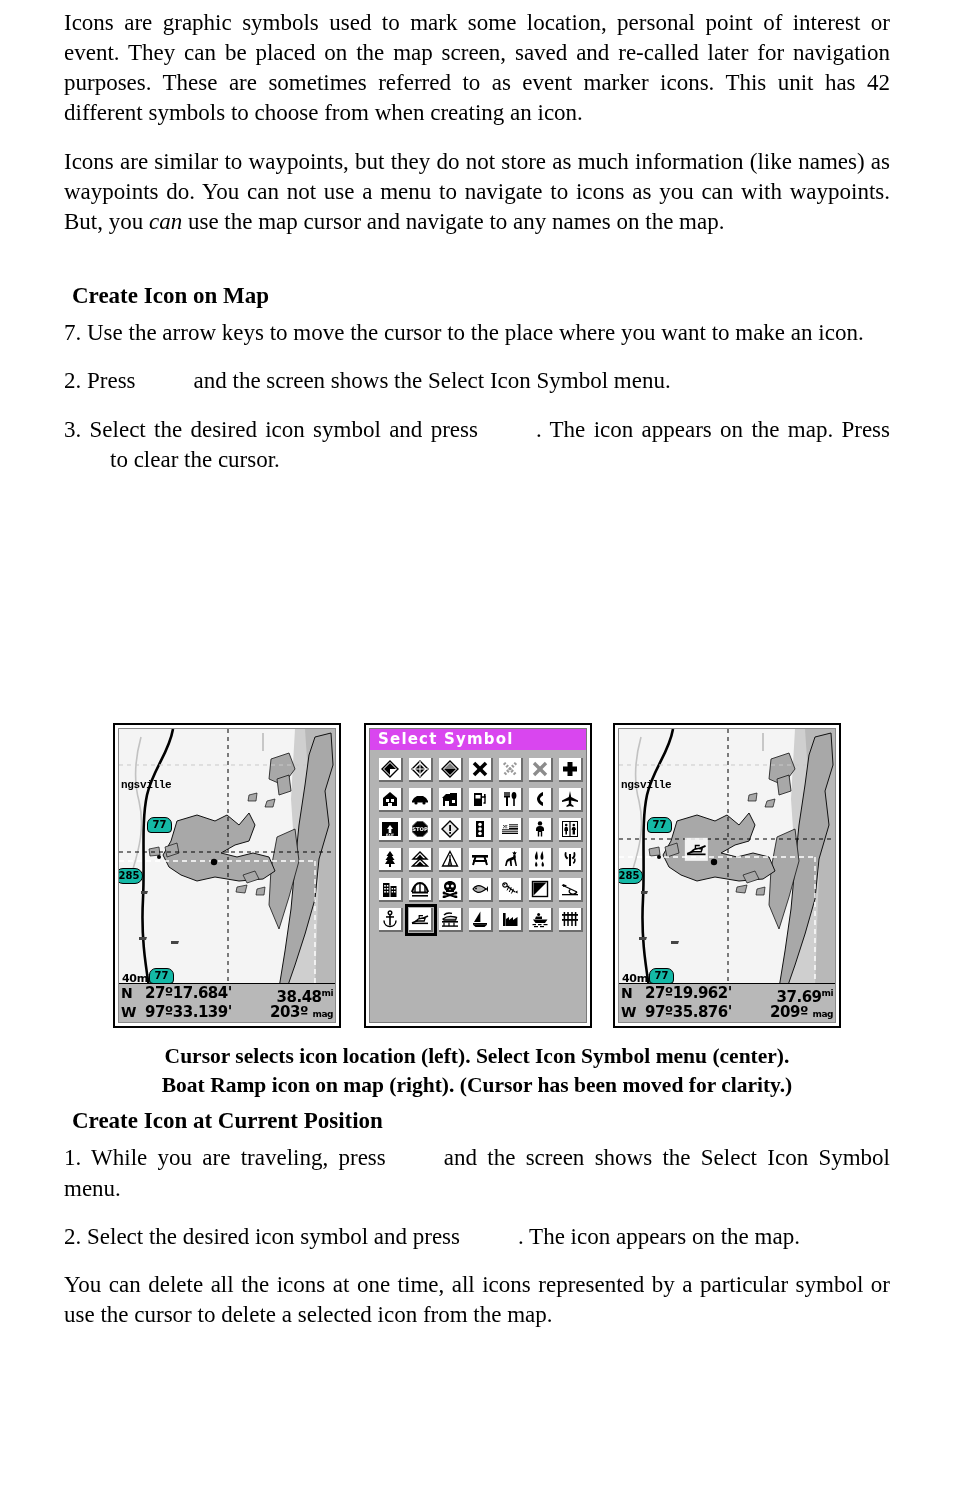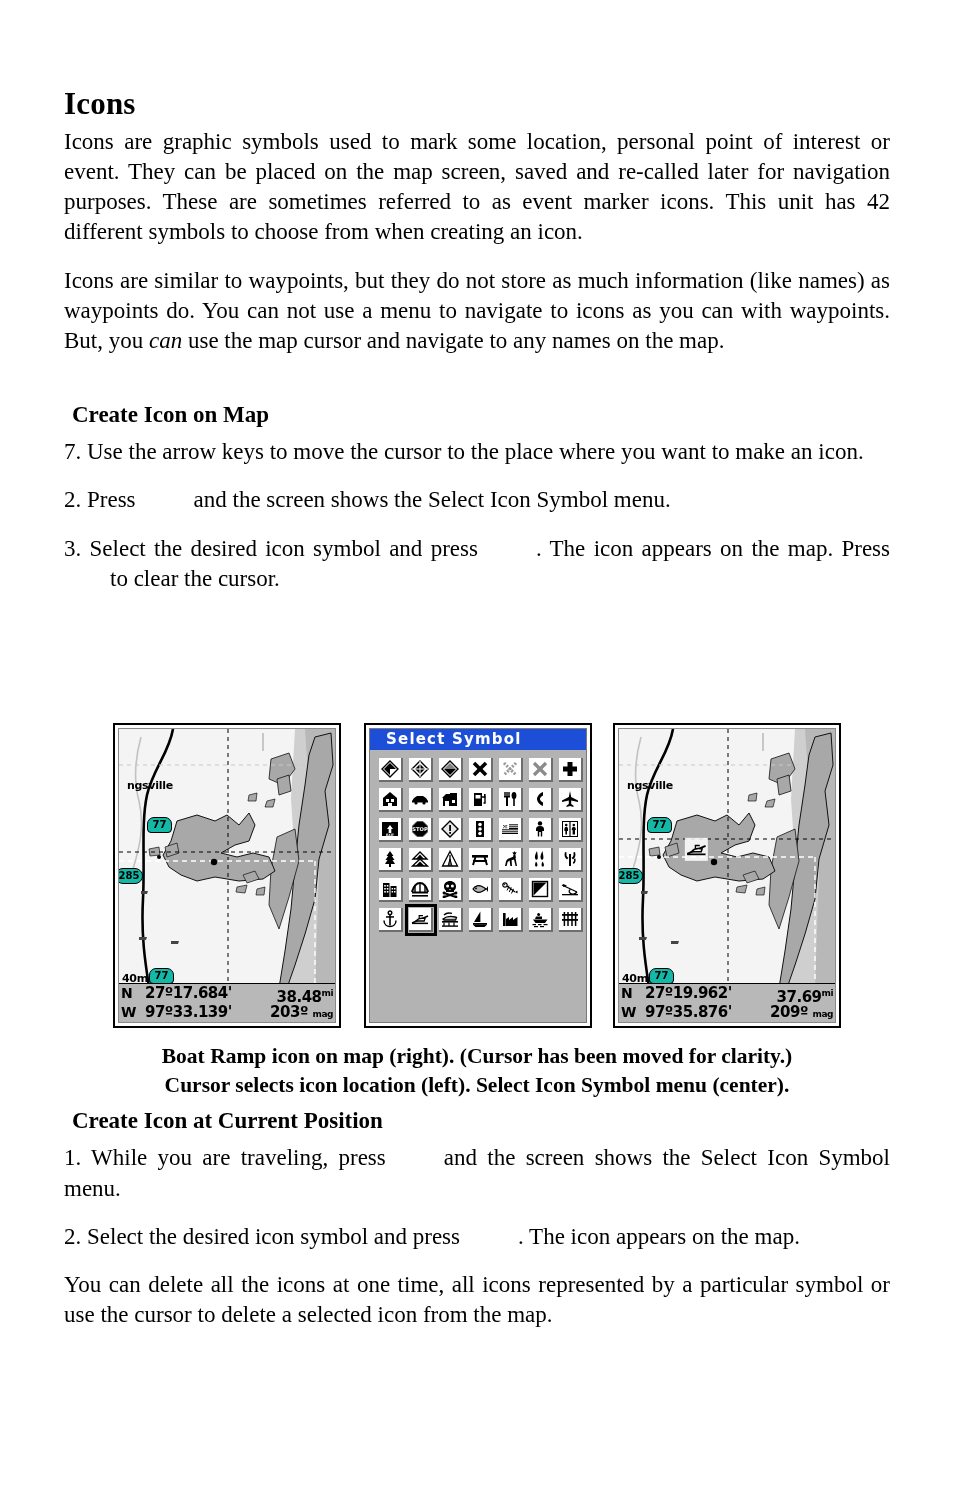--- a/index.html
+++ b/index.html
@@ -105,21 +105,21 @@
 
   .map-label {
     position: absolute;
     font-family: "DejaVu Sans", sans-serif;
     font-weight: bold;
     font-size: 11px;
     color: #000;
     white-space: nowrap;
     letter-spacing: -0.3px;
   }
-  .label-city { left: 8px; top: 50px; }
+  .label-city { left: 2px; top: 50px; font-family: Liberation Mono, monospace; }
   .label-scale { left: 3px; top: 243px; font-size: 11px; }
 
   .route-shield {
     position: absolute;
     width: 25px; height: 16px;
     border: 1.5px solid #000;
     border-radius: 7px 7px 4px 4px;
     background: #14b8a6;
     font-family: "DejaVu Sans", sans-serif;
     font-weight: bold;
@@ -194,27 +194,27 @@
   .symbol-inner {
     position: relative;
     width: 100%;
     height: 100%;
     border: 1px solid #7a7a7a;
     background: #b3b3b3;
     box-sizing: border-box;
     overflow: hidden;
   }
   .symbol-title {
-    background: #1d4ed8;
+    background: #d946ef;
     color: #ffffff;
     font-family: "DejaVu Sans", sans-serif;
     font-weight: bold;
     font-size: 15px;
     letter-spacing: 1.2px;
-    padding: 2px 0 3px 16px;
+    padding: 2px 0 3px 8px;
     height: 21px;
     box-sizing: border-box;
     line-height: 17px;
   }
   .symbol-grid {
     position: absolute;
     left: 9px;
     top: 29px;
     width: 206px;
     display: grid;
@@ -254,21 +254,20 @@
     line-height: 1.35;
   }
 
   .after-caption { position: absolute; left: 0; top: 1098px; width: 826px; }
 </style>
 </head>
 <body>
 
 <div class="page">
 
-  <h1 class="doc-title">Icons</h1>
 
   <div class="sp-small"></div>
 
   <p class="body-text">Icons are graphic symbols used to mark some location, personal point of interest or event. They can be placed on the map screen, saved and re-called later for navigation purposes. These are sometimes referred to as event marker icons. This unit has 42 different symbols to choose from when creating an icon.</p>
 
   <div class="sp-para"></div>
 
   <p class="body-text"><span>Icons are similar to waypoints, but they do not store as much information (like names) as waypoints do. You can not use a menu to navigate to icons as you can with waypoints. But, you </span><i class="ital">can</i><span> use the map cursor and navigate to any names on the map.</span></p>
 
   <div class="sp-para"></div>
@@ -769,22 +768,22 @@
             <span class="st-coord">97º35.876'</span>
             <span class="st-right"><span>209º</span> <span class="unit low">mag</span></span>
           </div>
         </div>
       </div>
     </div>
 
   </div>
 
   <div class="figure-caption">
+    <div>Cursor selects icon location (left). Select Icon Symbol menu (center).</div>
     <div>Boat Ramp icon on map (right). (Cursor has been moved for clarity.)</div>
-    <div>Cursor selects icon location (left). Select Icon Symbol menu (center).</div>
   </div>
 
   <div class="after-caption">
 
     <h2 class="section-head">Create Icon at Current Position</h2>
 
     <p class="body-text"><span>1. While you are traveling, press</span><span class="keygap"></span><span>and the screen shows the Select Icon Symbol menu.</span></p>
 
     <div class="sp-para"></div>
 

